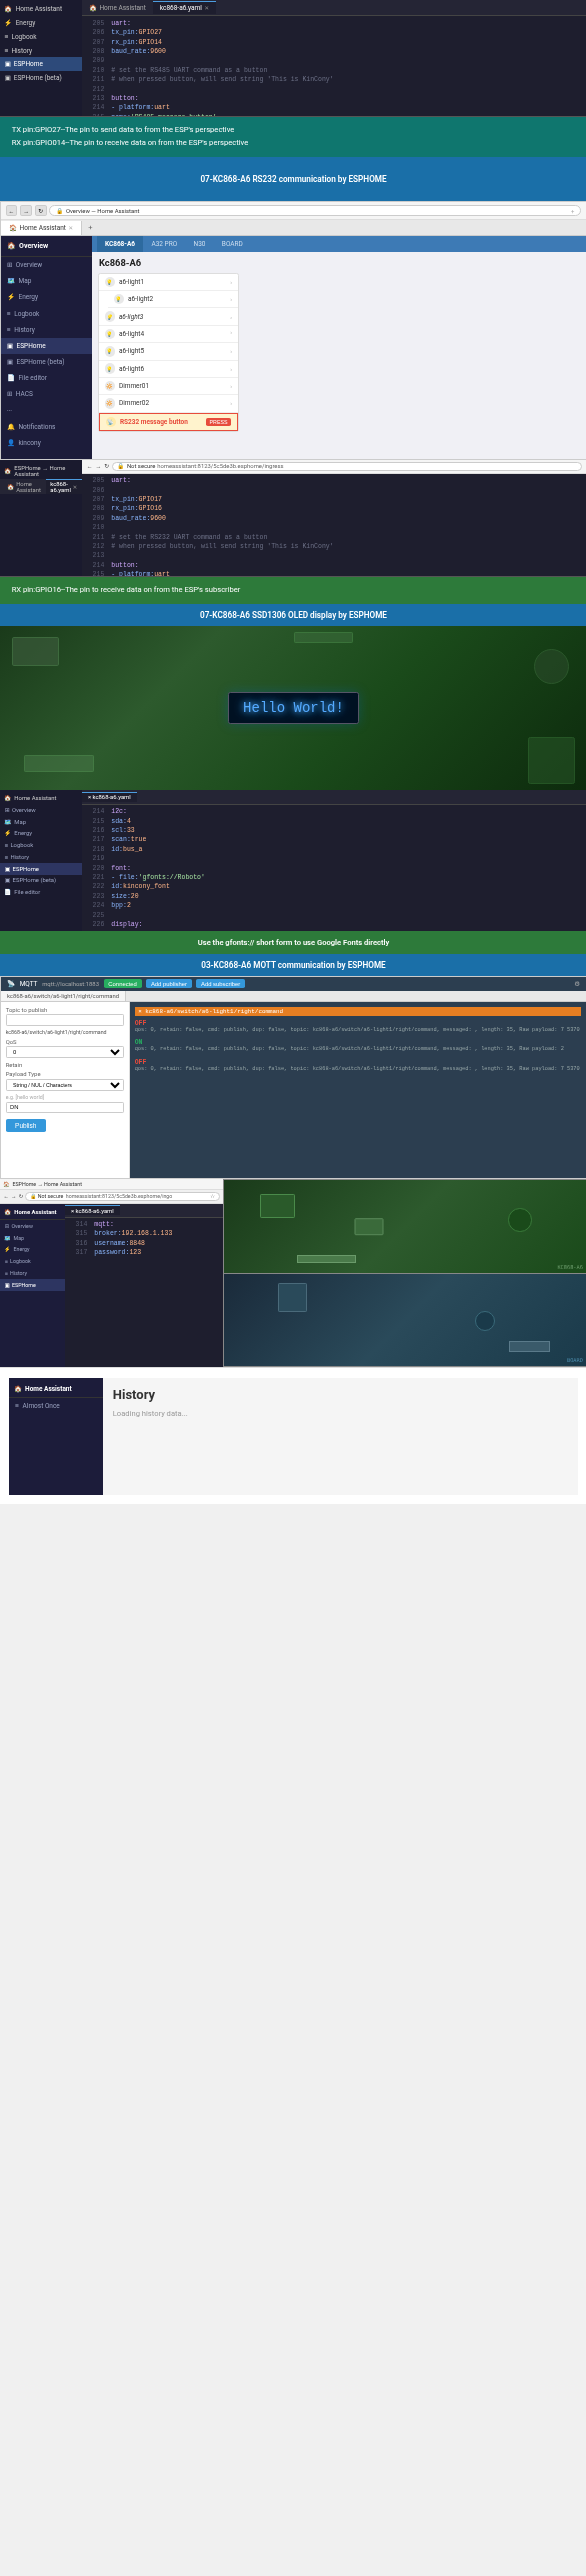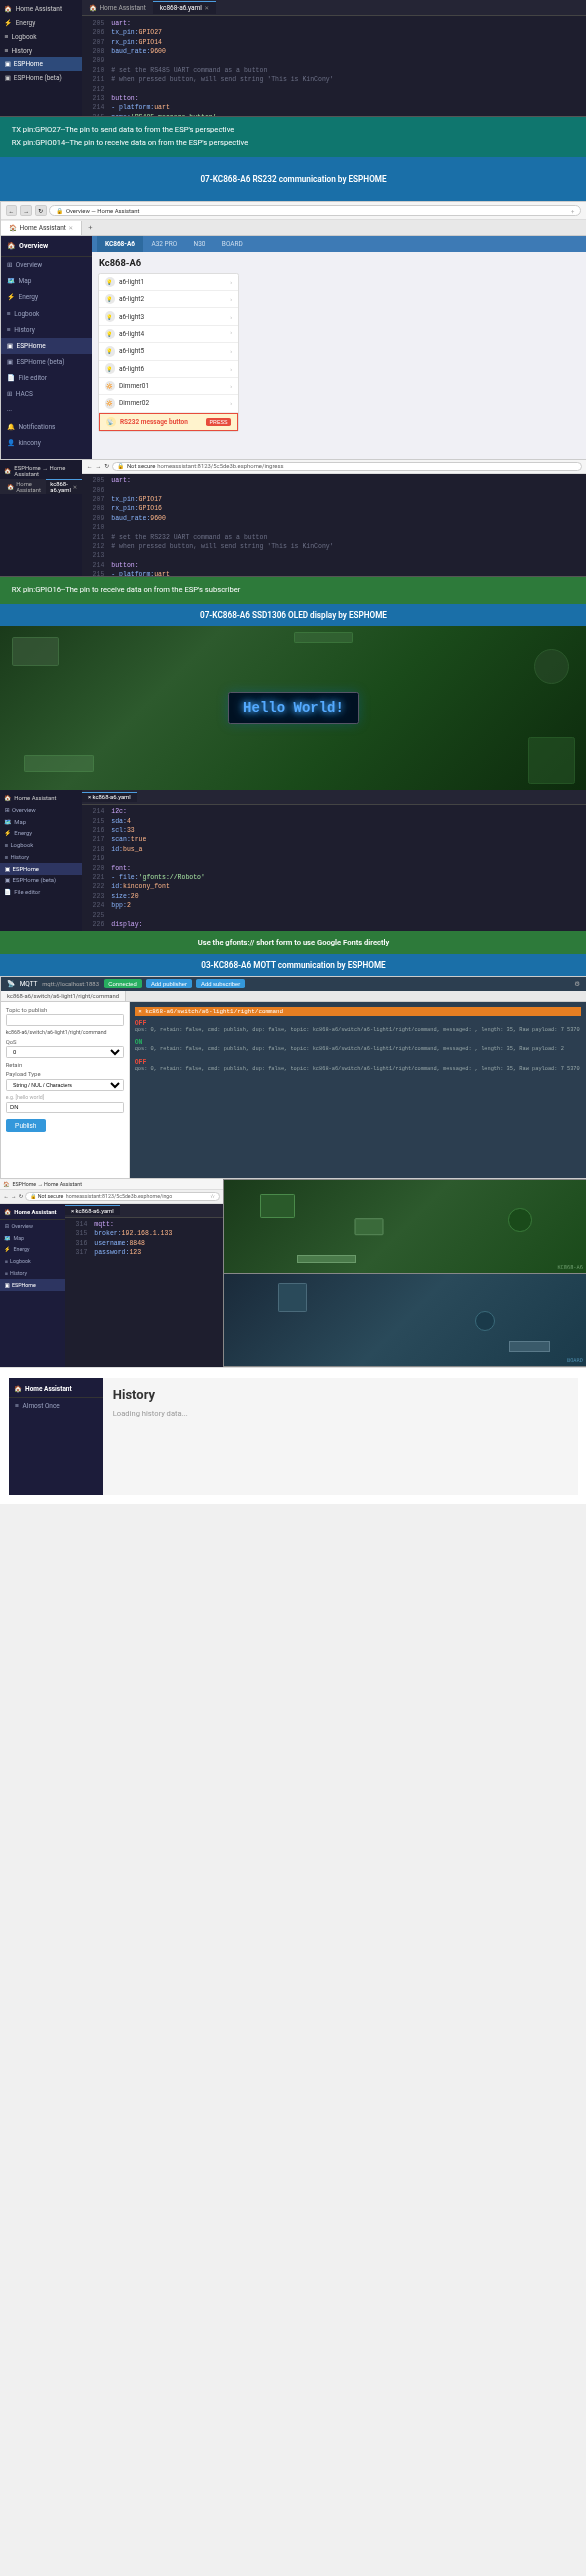--- a/index.html
+++ b/index.html
@@ -180,25 +180,25 @@
         <div style="padding:4.1px 8.2px;color:#cde;font-size:6.5px;">A32 PRO</div>
         <div style="padding:4.1px 8.2px;color:#cde;font-size:6.5px;">N30</div>
         <div style="padding:4.1px 8.2px;color:#cde;font-size:6.5px;">BOARD</div>
       </div>
       <div style="font-size:9.4px;font-weight:bold;padding:4.7px 7px;color:#222;">Kc868-A6</div>
       <div style="background:#fff;border:0.6px solid #ddd;border-radius:2.3px;margin:0 5.9px;max-width:141px;">
         <div style="display:flex;align-items:center;padding:2.9px 5.9px;border-bottom:0.6px solid #eee;font-size:6.5px;color:#333;justify-content:space-between;">
           <span style="display:flex;align-items:center;gap:3.5px;"><span style="width:10.6px;height:10.6px;background:#e8e8e8;border-radius:50%;display:inline-flex;align-items:center;justify-content:center;font-size:5.3px;">💡</span>a6-light1</span>
             <span style="color:#aaa;font-size:5.9px;">›</span>
         </div>
-        <div style="display:flex;align-items:center;padding:2.9px 5.9px;border-bottom:0.6px solid #eee;font-size:6.5px;color:#333;justify-content:space-between;">
+        <div style="display:flex;align-items:center;padding:2.9px 5.9px;border-bottom:0.6px solid #eee;font-size:6.5px;color:#333;justify-content:space-between;margin-left:9px;">
           <span style="display:flex;align-items:center;gap:3.5px;"><span style="width:10.6px;height:10.6px;background:#e8e8e8;border-radius:50%;display:inline-flex;align-items:center;justify-content:center;font-size:5.3px;">💡</span>a6-light2</span>
             <span style="color:#aaa;font-size:5.9px;">›</span>
         </div>
-        <div style="display:flex;align-items:center;padding:2.9px 5.9px;border-bottom:0.6px solid #eee;font-size:6.5px;color:#333;justify-content:space-between;">
+        <div style="display:flex;align-items:center;padding:2.9px 5.9px;border-bottom:0.6px solid #eee;font-size:6.5px;color:#333;justify-content:space-between;font-style:italic;">
           <span style="display:flex;align-items:center;gap:3.5px;"><span style="width:10.6px;height:10.6px;background:#e8e8e8;border-radius:50%;display:inline-flex;align-items:center;justify-content:center;font-size:5.3px;">💡</span>a6-light3</span>
             <span style="color:#aaa;font-size:5.9px;">›</span>
         </div>
         <div style="display:flex;padding:2.9px 5.9px;border-bottom:0.6px solid #eee;font-size:6.5px;color:#333;justify-content:space-between;">
           <span style="display:flex;align-items:center;gap:3.5px;"><span style="width:10.6px;height:10.6px;background:#e8e8e8;border-radius:50%;display:inline-flex;align-items:center;justify-content:center;font-size:5.3px;">💡</span>a6-light4</span>
             <span style="color:#aaa;font-size:5.9px;">›</span>
         </div>
         <div style="display:flex;align-items:center;padding:2.9px 5.9px;border-bottom:0.6px solid #eee;font-size:6.5px;color:#333;justify-content:space-between;">
           <span style="display:flex;align-items:center;gap:3.5px;"><span style="width:10.6px;height:10.6px;background:#e8e8e8;border-radius:50%;display:inline-flex;align-items:center;justify-content:center;font-size:5.3px;">💡</span>a6-light5</span>
             <span style="color:#aaa;font-size:5.9px;">›</span>
@@ -310,21 +310,21 @@
 
 <div style="width:100%;height:164px;background:linear-gradient(135deg,#1a3a1a 0%,#2d5a2d 30%,#1a4a1a 60%,#0d2a0d 100%);display:flex;align-items:center;justify-content:center;position:relative;overflow:hidden;">
 
   <div style="position:absolute;top:11.7px;left:11.7px;width:47px;height:29px;background:#3a5a3a;border:0.6px solid #4a7a4a;border-radius:1.8px;opacity:0.7;"></div>
   <div style="position:absolute;top:23.5px;right:17.6px;width:35px;height:35px;background:#2a4a2a;border:0.6px solid #3a6a3a;border-radius:50%;opacity:0.6;"></div>
   <div style="position:absolute;bottom:17.6px;left:23.5px;width:70px;height:17.6px;background:#4a7a4a;border:0.6px solid #5a9a5a;border-radius:1.2px;opacity:0.5;"></div>
   <div style="position:absolute;top:5.9px;left:50%;width:59px;height:11.7px;background:#3a6a3a;border:0.6px solid #4a8a4a;border-radius:1.2px;opacity:0.6;"></div>
   <div style="position:absolute;bottom:5.9px;right:11.7px;width:47px;height:47px;background:#2a5a2a;border:0.6px solid #3a7a3a;border-radius:2.3px;opacity:0.5;"></div>
 
   <div style="background:#001122;border:1.8px solid #556;padding:7px 14px;border-radius:2.3px;position:relative;z-index:2;box-shadow:0 0 11.7px rgba(0,100,200,0.3);">
-    <div style="color:#55aaff;font-size:14px;font-family:'Courier New',monospace;font-weight:bold;text-shadow:0 0 5.9px #44aaff,0 0 11.7px #44aaff;">
+    <div style="color:#55aaff;font-size:14px;font-family:'Courier New',monospace;font-weight:normal;text-shadow:0 0 5.9px #44aaff,0 0 11.7px #44aaff;">
       <span>Hello World!</span>
     </div>
   </div>
 </div>
 
 <div style="display:flex;background:#1e1e2e;height:141px;">
 
   <div style="width:82px;background:#1a1a2e;flex-shrink:0;padding-top:2.3px;">
     <div style="padding:2.9px 4.7px;color:#ccc;font-size:5.9px;display:flex;align-items:center;gap:2.3px;"><span>🏠</span>Home Assistant</div>
     <div style="padding:2.9px 4.7px;color:#9ba3c0;font-size:5.9px;display:flex;align-items:center;gap:2.3px;"><span>⊞</span>Overview</div>

